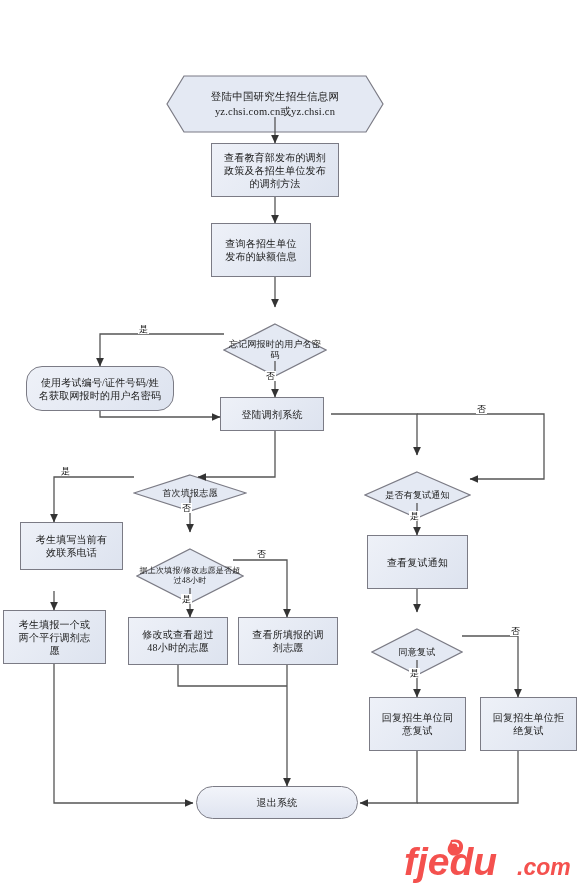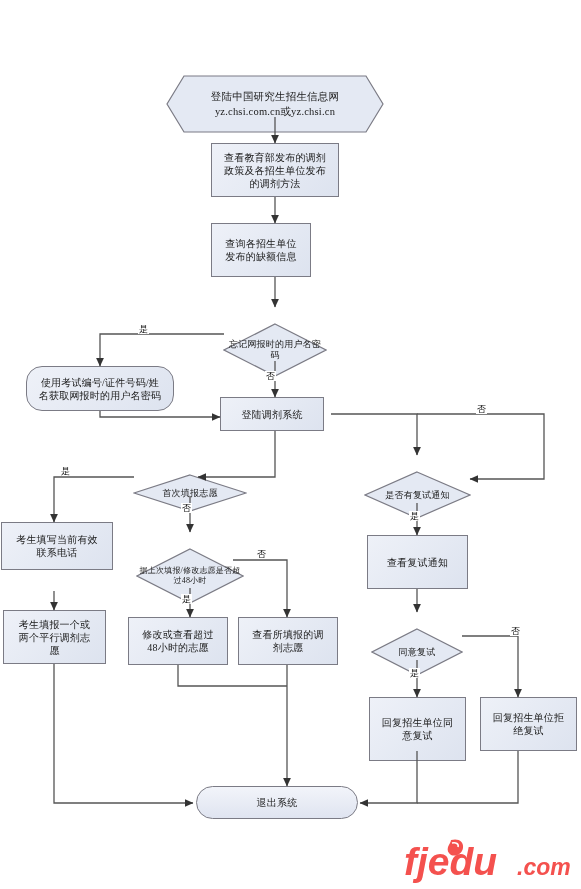--- a/index.html
+++ b/index.html
@@ -196,21 +196,21 @@
     <div class="label">首次填报志愿</div>
   </div>
 
   <div class="node diamond small" style="left:136px; top:532px; width:108px; height:56px;">
     <svg class="shape-svg" viewBox="0 0 108 56" preserveAspectRatio="none">
       <polygon points="54,1 107,28 54,55 1,28" fill="#e4e9f3" stroke="#7b7b85" stroke-width="1.2"></polygon>
     </svg>
     <div class="label">据上次填报/修改志愿是否超过48小时</div>
   </div>
 
-  <div class="node proc" style="left:1px; top:522px; width:112px; height:48px;">
+  <div class="node proc" style="left:20px; top:522px; width:103px; height:48px;">
     <div class="label">考生填写当前有效联系电话</div>
   </div>
 
   <div class="node proc" style="left:3px; top:610px; width:103px; height:54px;">
     <div class="label">考生填报一个或两个平行调剂志愿</div>
   </div>
 
   <div class="node proc" style="left:128px; top:617px; width:100px; height:48px;text-align:center;">
     <div class="label">修改或查看超过48小时的志愿</div>
   </div>
@@ -230,21 +230,21 @@
     <div class="label">查看复试通知</div>
   </div>
 
   <div class="node diamond" style="left:371px; top:612px; width:92px; height:48px;">
     <svg class="shape-svg" viewBox="0 0 92 48" preserveAspectRatio="none">
       <polygon points="46,1 91,24 46,47 1,24" fill="#e4e9f3" stroke="#7b7b85" stroke-width="1.2"></polygon>
     </svg>
     <div class="label">同意复试</div>
   </div>
 
-  <div class="node proc" style="left:369px; top:697px; width:97px; height:64px;">
+  <div class="node proc" style="left:369px; top:697px; width:97px; height:54px;">
     <div class="label">回复招生单位同意复试</div>
   </div>
 
   <div class="node proc" style="left:480px; top:697px; width:97px; height:54px;">
     <div class="label">回复招生单位拒绝复试</div>
   </div>
 
   <div class="node stadium" style="left:196px; top:786px; width:162px; height:33px;">
     <div class="label">退出系统</div>
   </div>

